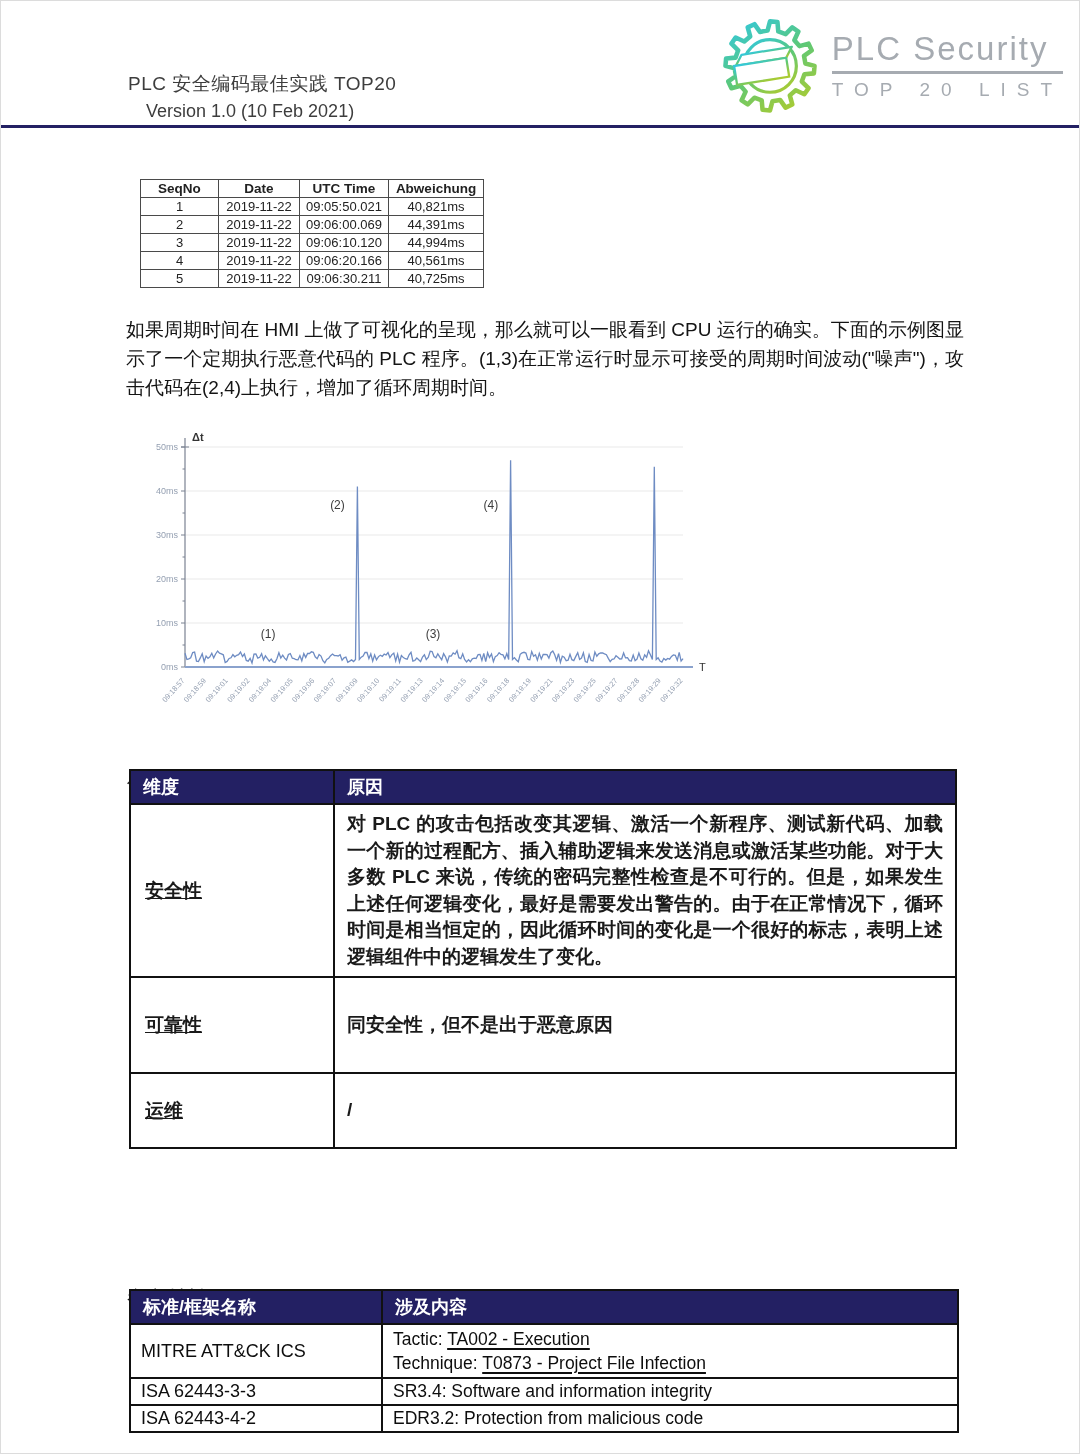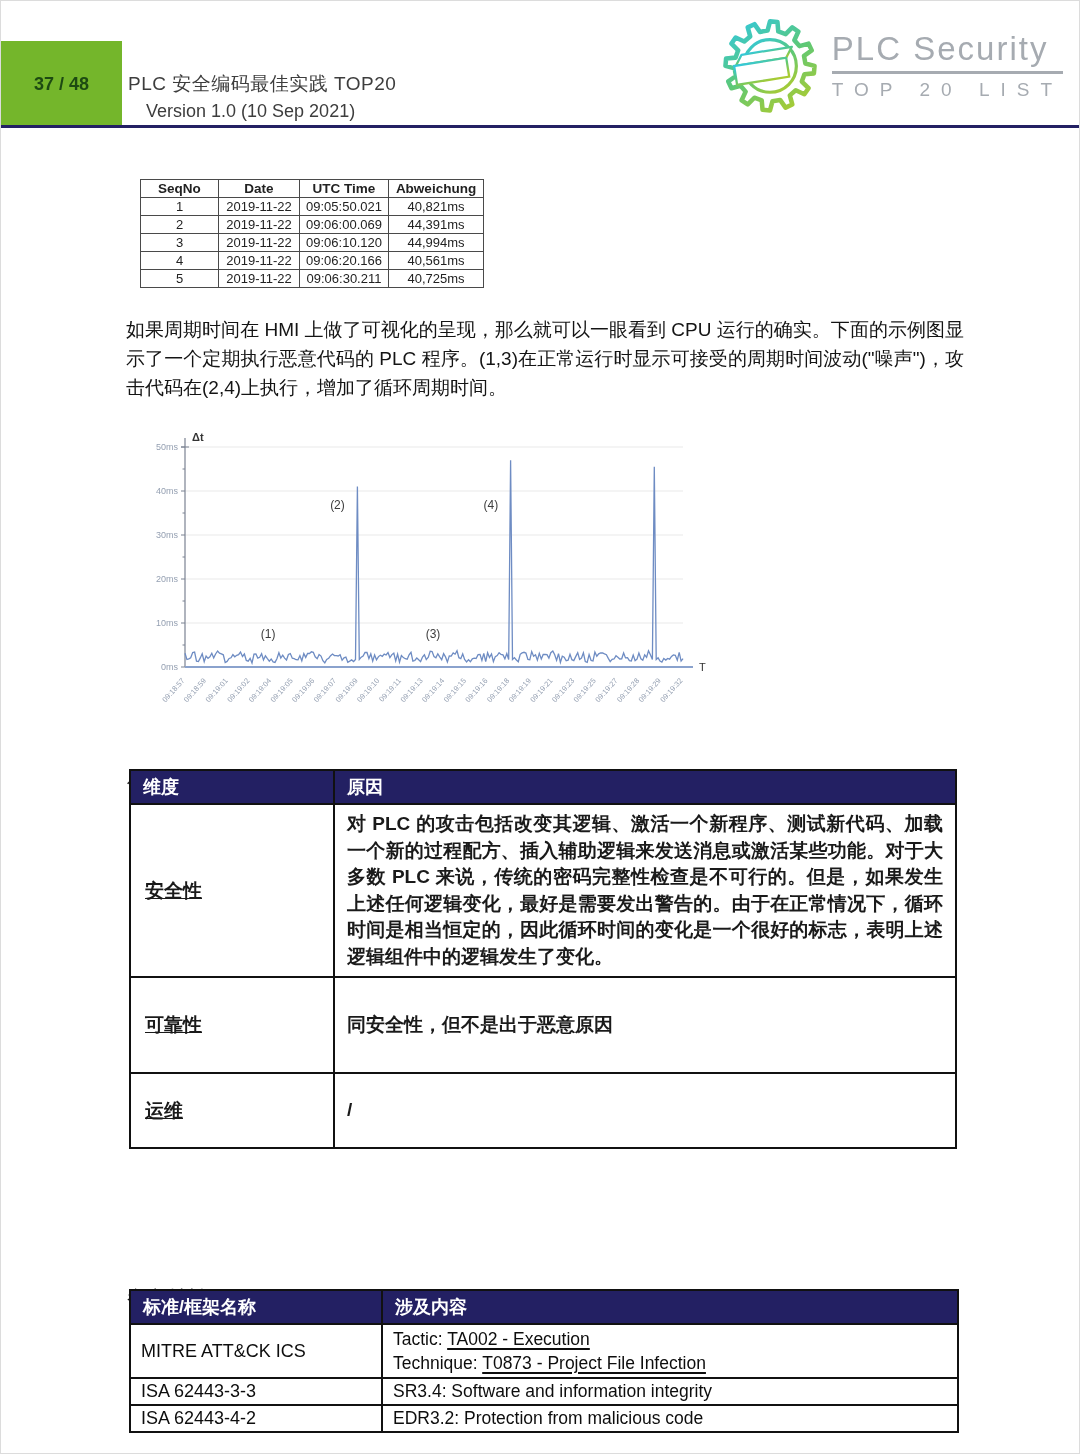--- a/index.html
+++ b/index.html
@@ -72,25 +72,24 @@
   .refs-table td { font-size:17.5px; padding:2px 10px; color:#0d0d0d; }
   .refs-table td.std { font-size:18px; }
   .ref-line { line-height:24px; white-space:nowrap; }
   .ref-link { text-decoration:underline; text-decoration-thickness:2px; text-underline-offset:3px; }
 </style>
 </head>
 <body>
 
 <div class="page">
 
-  <div class="badge">37 / 48</div>
 
   <div class="header-text">
     <div class="doc-title">PLC 安全编码最佳实践 TOP20</div>
-    <div class="doc-version">Version 1.0 (10 Sep 2021)</div>
+    <div class="doc-version">Version 1.0 (10 Feb 2021)</div>
   </div>
 
   <div class="header-rule"></div>
 
   <div class="logo">
     <svg id="gear-svg" width="100" height="104" viewBox="0 0 110 114">
         <defs>
           <linearGradient id="ggrad" x1="15%" y1="0%" x2="75%" y2="100%">
             <stop offset="0%" stop-color="#35c8d8"></stop>
             <stop offset="50%" stop-color="#5cc878"></stop>

